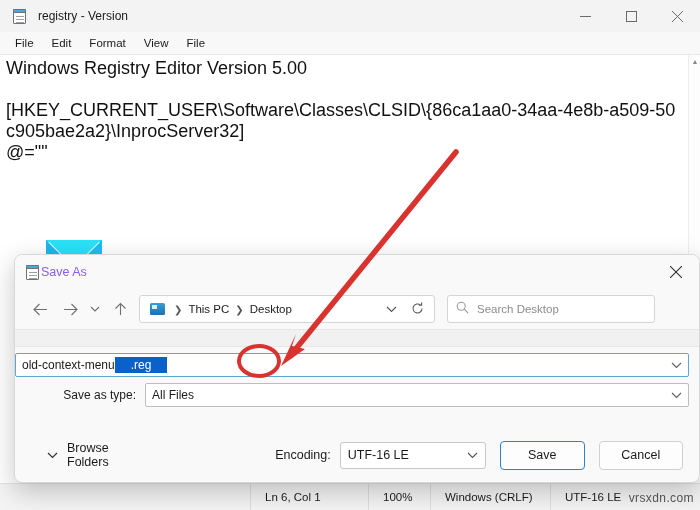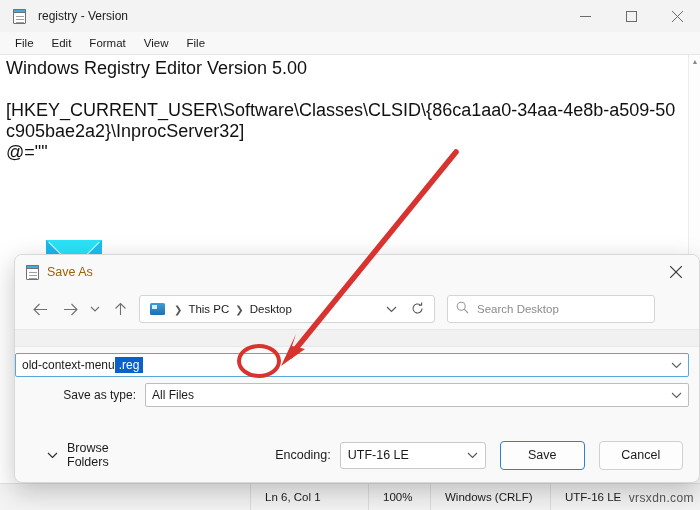--- a/index.html
+++ b/index.html
@@ -99,21 +99,21 @@
     position:absolute; left:14px; top:254px; width:686px; height:229px;
     background:#f9f9f9; border:1px solid #d8d8d8; border-radius:8px;
     box-shadow:0 8px 26px rgba(0,0,0,.22);
     overflow:hidden;
   }
   .dlg-title {
     height:34px; display:flex; align-items:center; position:relative;
     background:#f9f9f9;
   }
   .dlg-title .np-icon { margin-left:10px; }
-  .dlg-title .txt { margin-left:6px; font-size:12.5px; color:#a16207; }
+  .dlg-title .txt { margin-left:0; font-size:12.5px; color:#8b5cf6; }
   .dlg-close {
     position:absolute; right:0; top:0; width:46px; height:34px;
     display:flex; align-items:center; justify-content:center; color:#303030;
   }
 
   .dlg-nav { height:40px; display:flex; align-items:center; padding:0 10px; }
   .nav-btn {
     width:30px; height:28px; display:flex; align-items:center; justify-content:center;
     color:#707070;
   }
@@ -147,21 +147,21 @@
   .row {
     display:flex; align-items:center; height:24px; margin-top:6px; padding-right:10px;
   }
   .row .lbl { width:130px; text-align:right; padding-right:9px; font-size:12px; color:#1b1b1b; }
   .row .fld {
     flex:1; height:24px; background:#fff; border:1px solid #bdbdbd; border-radius:2px;
     display:flex; align-items:center; padding:0 6px; font-size:12px; color:#1b1b1b;
   }
   .row .fld.focus { border-color:#5aa7d8; }
   .row .fld .chev { margin-left:auto; color:#606060; }
-  .sel-ext { background:#0a61c9; color:#ffffff; padding:1px 4px; }
+  .sel-ext { background:#0a61c9; color:#ffffff; padding:1px 16px; }
 
   .dlg-foot {
     position:absolute; left:0; bottom:0; width:100%; height:54px;
     display:flex; align-items:center; padding:0 16px;
   }
   .browse { display:flex; align-items:center; font-size:12.5px; color:#1b1b1b; margin-left:16px;justify-content:space-between; }
   .browse .chev { margin-right:9px; color:#303030; }
   .enc-label { margin-left:128px; font-size:12.5px; color:#1b1b1b; }
   .enc-box {
     width:155px; height:27px; margin-left:9px; background:#fff;

